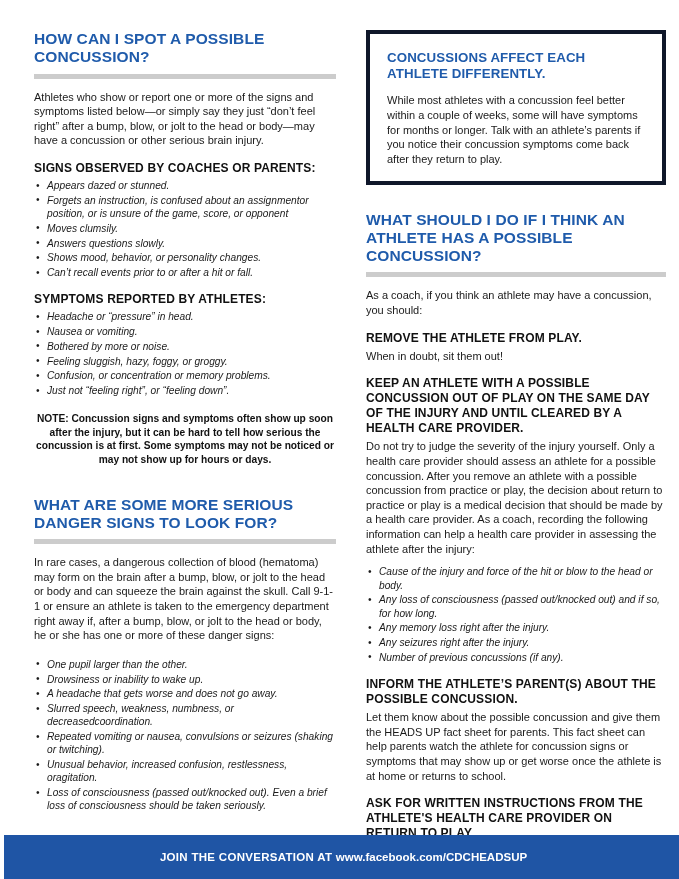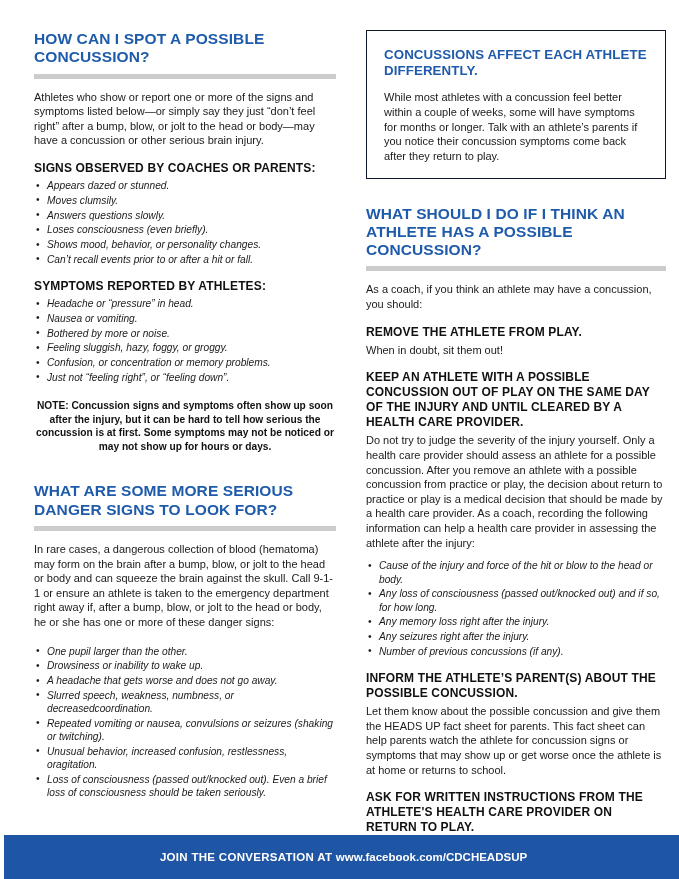--- a/index.html
+++ b/index.html
@@ -97,21 +97,21 @@
     top: -0.5px;
     color: #1a1a1a;
     font-size: 10px;
   }
 
   .spacer-lg { height: 20px; }
   .spacer-sm { height: 6px; }
 
   
   .callout {
-    border: 1px solid #0f172a;
+    border: 4px solid #0f172a;
     padding: 16px 17px 14px 17px;
     box-sizing: border-box;
     background: #ffffff;
     margin-bottom: 26px;
   }
   .callout h1.section-title {
     font-size: 13.3px;
     line-height: 1.22;
     margin-bottom: 11px;
   }
@@ -153,23 +153,23 @@
 
       <section>
         <h1 class="section-title">HOW CAN I SPOT A POSSIBLE CONCUSSION?</h1>
         <div class="rule"></div>
 
         <p class="body-text">Athletes who show or report one or more of the signs and symptoms listed below—or simply say they just “don’t feel right” after a bump, blow, or jolt to the head or body—may have a concussion or other serious brain injury.</p>
 
         <h2 class="sub-title">SIGNS OBSERVED BY COACHES OR PARENTS:</h2>
         <ul class="bullets">
           <li>Appears dazed or stunned.</li>
+          <li>Forgets an instruction, is confused about an assignmentor position, or is unsure of the game, score, or opponent</li>
           <li>Moves clumsily.</li>
           <li>Answers questions slowly.</li>
-          <li>Loses consciousness (even briefly).</li>
           <li>Shows mood, behavior, or personality changes.</li>
           <li>Can’t recall events prior to or after a hit or fall.</li>
         </ul>
 
         <h2 class="sub-title">SYMPTOMS REPORTED BY ATHLETES:</h2>
         <ul class="bullets">
           <li>Headache or “pressure” in head.</li>
           <li>Nausea or vomiting.</li>
           <li>Bothered by more or noise.</li>
           <li>Feeling sluggish, hazy, foggy, or groggy.</li>

